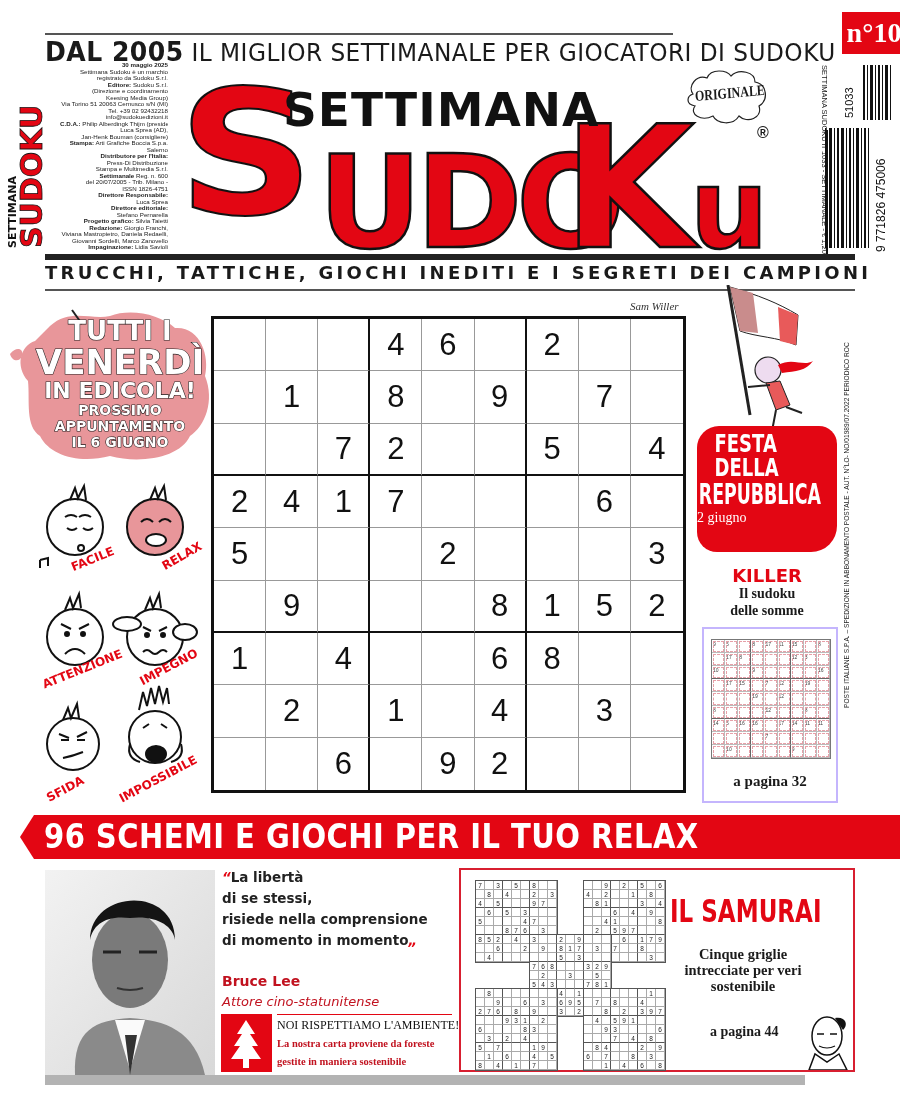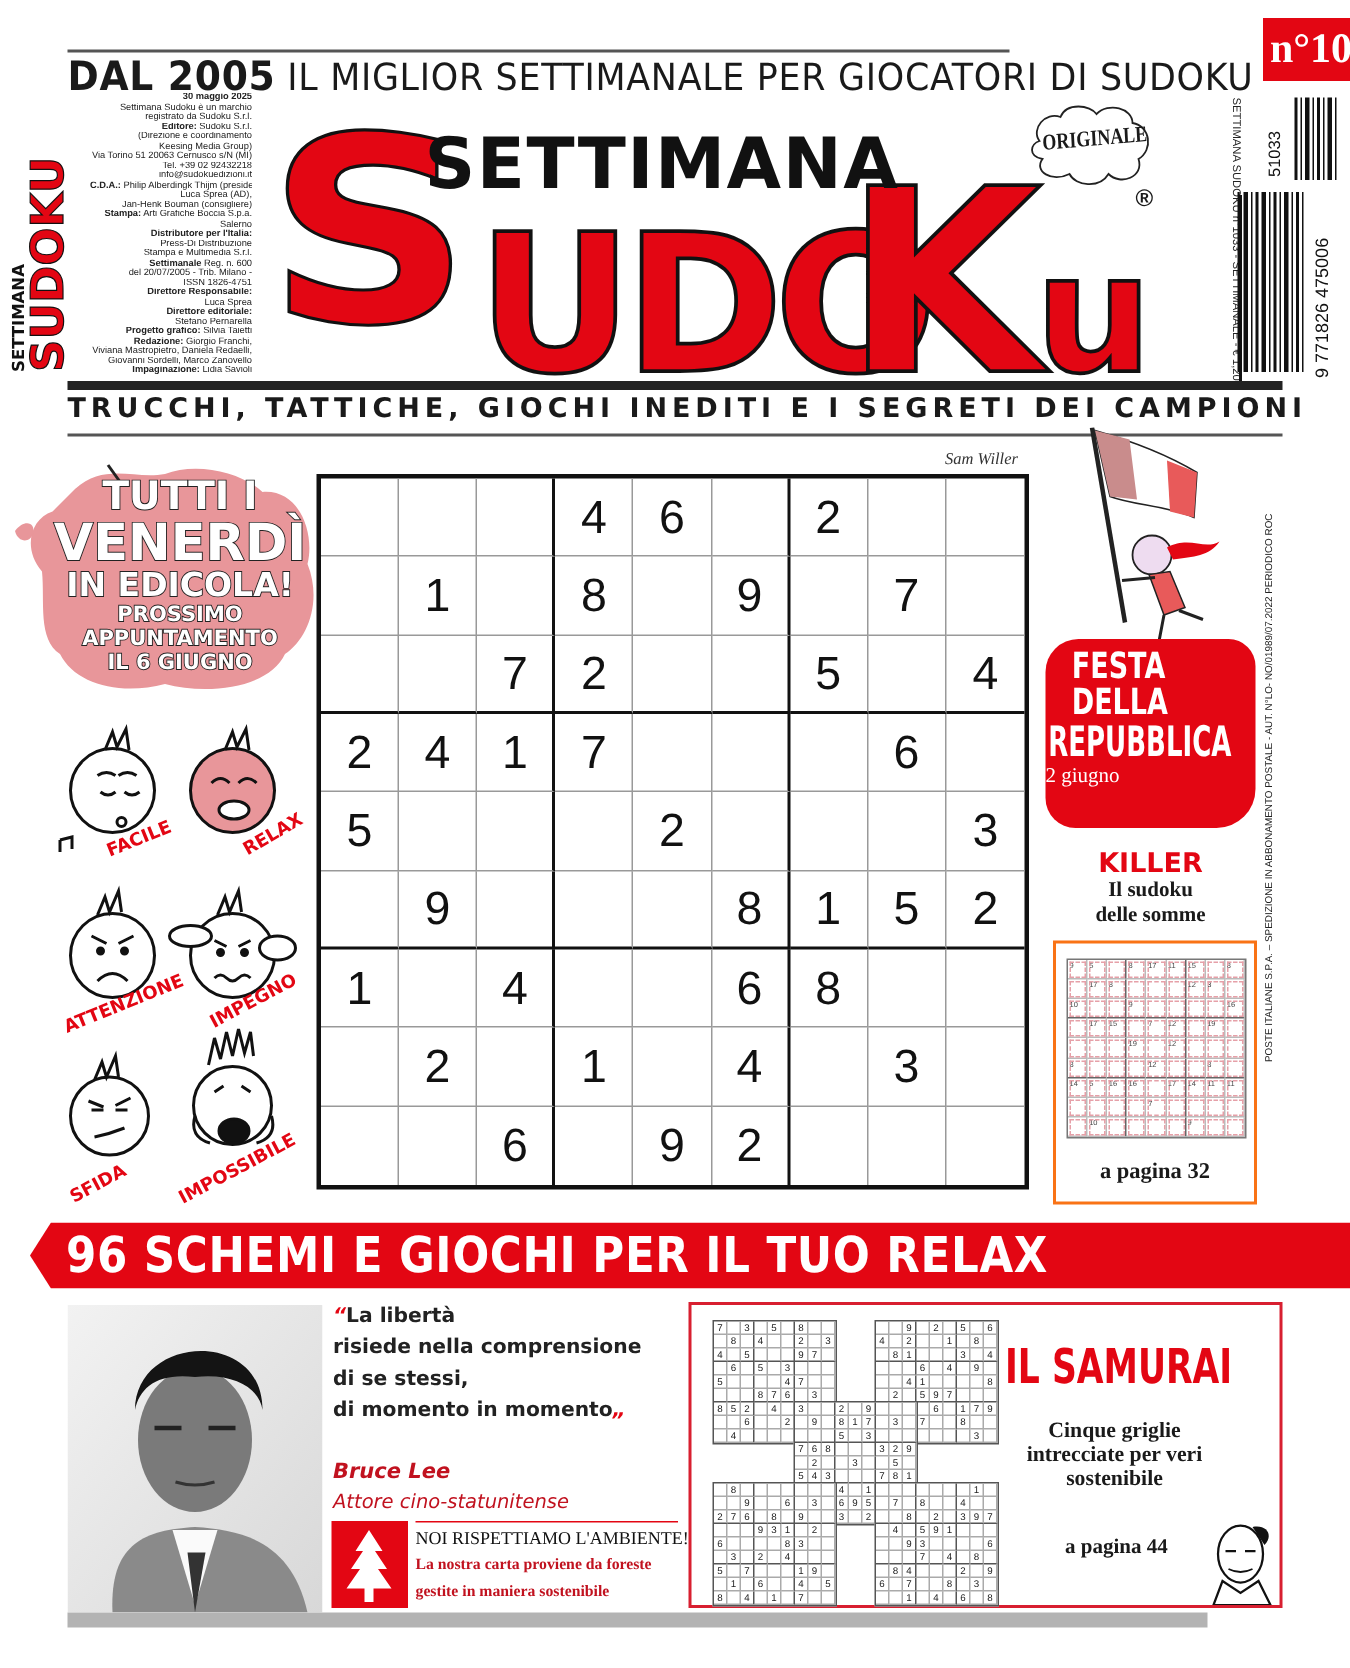--- a/index.html
+++ b/index.html
@@ -41,36 +41,36 @@
 .cell.r8{border-bottom:none}
 
 .flagman{left:698px;top:285px;width:135px;height:150px}
 .festa{left:697px;top:426px;width:140px;height:126px;background:#e30613;border-radius:22px 18px 26px 20px;color:#fff;text-align:left;padding-top:6px}
 .festa .f1{font-family:"DejaVu Sans",sans-serif;font-weight:bold;font-size:24px;line-height:24px;transform:scaleX(.75)}
 .festa .f2{font-family:"DejaVu Sans",sans-serif;font-weight:bold;font-size:28px;line-height:30px;transform:scaleX(.62);white-space:nowrap;margin-left:-40px;margin-right:-40px}
 .festa .f3{font-family:"Liberation Serif",serif;font-size:14px;line-height:16px}
 .killer{left:697px;top:566px;width:140px;text-align:center}
 .killer .k1{font-family:"DejaVu Sans",sans-serif;font-weight:bold;font-size:18px;color:#e30613;line-height:19px}
 .killer .k2{font-family:"Liberation Serif",serif;font-weight:bold;font-size:14px;line-height:17px}
-.killer-box{left:702px;top:627px;width:136px;height:176px;border:2px solid #f97316}
+.killer-box{left:702px;top:627px;width:136px;height:176px;border:2px solid #c4b5fd}
 .killer-grid{position:absolute;left:7px;top:10px;width:120px;height:120px;display:grid;grid-template-columns:repeat(9,1fr);grid-template-rows:repeat(9,1fr);border:1px solid #777}
 .kc{border-right:.5px solid #bbb;border-bottom:.5px solid #bbb;font-size:5px;color:#444;padding:1px;outline:.5px dashed #e6a0a8;outline-offset:-2px}
 .kc.c2,.kc.c5{border-right:1px solid #666}
 .kc.r2,.kc.r5{border-bottom:1px solid #666}
 .killer-page{position:absolute;left:0;width:100%;top:144px;text-align:center;font-family:"Liberation Serif",serif;font-size:15px;font-weight:bold}
 .vert-text{left:843px;top:328px;width:14px;height:380px}
 .vert-text span{position:absolute;left:0;top:380px;transform-origin:0 0;transform:rotate(-90deg);font-size:6.6px;white-space:nowrap;color:#222;width:380px}
 
 .banner{left:20px;top:815px;width:880px;height:44px}
 .banner-text{left:44px;top:817px;font-family:"DejaVu Sans",sans-serif;font-weight:bold;font-size:33px;color:#fff;letter-spacing:.5px;white-space:nowrap;transform:scaleX(.88);transform-origin:left}
 
 .photo{left:45px;top:870px;width:170px;height:205px}
 .quote{left:222px;top:867px;width:220px;font-family:"DejaVu Sans",sans-serif;font-weight:bold;font-size:13.5px;line-height:21px;color:#222}
 .quote .q{color:#e30613;font-style:italic}
-.qauthor{left:222px;top:973px;font-family:"DejaVu Sans",sans-serif;font-weight:bold;font-style:italic;font-size:14px;color:#c1121f}
+.qauthor{left:222px;top:973px;font-family:"DejaVu Sans",sans-serif;font-weight:bold;font-size:14px;color:#c1121f}
 .qrole{left:222px;top:994px;font-family:"DejaVu Sans",sans-serif;font-style:italic;font-size:13px;color:#c1121f}
 .eco-icon{left:221px;top:1014px;width:51px;height:58px;background:#e30613}
 .eco-line{left:277px;top:1014px;width:175px;height:1px;background:#e30613}
 .eco-t1{left:277px;top:1018px;font-family:"Liberation Serif",serif;font-size:12px;color:#111;white-space:nowrap}
 .eco-t2{left:277px;top:1035px;font-family:"Liberation Serif",serif;font-weight:bold;font-size:10.5px;color:#c1121f;white-space:nowrap;line-height:18px}
 .graybar{left:45px;top:1075px;width:760px;height:10px;background:#b3b3b3}
 .samurai-box{left:459px;top:868px;width:396px;height:204px;border:2px solid #d81f30}
 .samurai-title{left:670px;top:892px;font-family:"DejaVu Sans",sans-serif;font-weight:bold;font-size:32px;color:#e30613;transform:scaleX(.72);transform-origin:left;white-space:nowrap}
 .samurai-desc{left:668px;top:946px;width:150px;text-align:center;font-family:"Liberation Serif",serif;font-weight:bold;font-size:14.5px;line-height:16px}
 .samurai-page{left:710px;top:1024px;font-family:"Liberation Serif",serif;font-weight:bold;font-size:14px}
@@ -483,22 +483,22 @@
     <path d="M70,150 L85,200 L100,150 Z" fill="#fafafa"></path>
     <path d="M80,165 L85,205 L92,165 Z" fill="#333"></path>
     <ellipse cx="85" cy="90" rx="38" ry="48" fill="#7a7a7a"></ellipse>
     <path d="M45,70 C45,20 130,15 130,70 C128,55 110,45 85,48 C60,45 48,55 45,70 Z" fill="#141414"></path>
     <path d="M58,82 h18 M94,82 h18" stroke="#222" stroke-width="3"></path>
     <path d="M72,118 q13,4 26,0" stroke="#333" stroke-width="2" fill="none"></path>
   </svg>
 </div>
 <div class="abs quote">
   <div><span class="q">“</span><span>La libertà</span></div>
+  <div>di se stessi,</div>
   <div>risiede nella comprensione</div>
-  <div>di se stessi,</div>
   <div><span>di momento in momento</span><span class="q">„</span></div>
 </div>
 <div class="abs qauthor">Bruce Lee</div>
 <div class="abs qrole">Attore cino-statunitense</div>
 <div class="abs eco-icon">
   <svg width="51" height="58" viewBox="0 0 51 58">
       <path d="M25,6 L34,20 L29,20 L37,32 L31,32 L40,45 L28,45 L28,54 L22,54 L22,45 L10,45 L19,32 L13,32 L21,20 L16,20 Z" fill="#fff"></path>
     </svg>
 </div>
 <div class="abs eco-line"></div>

